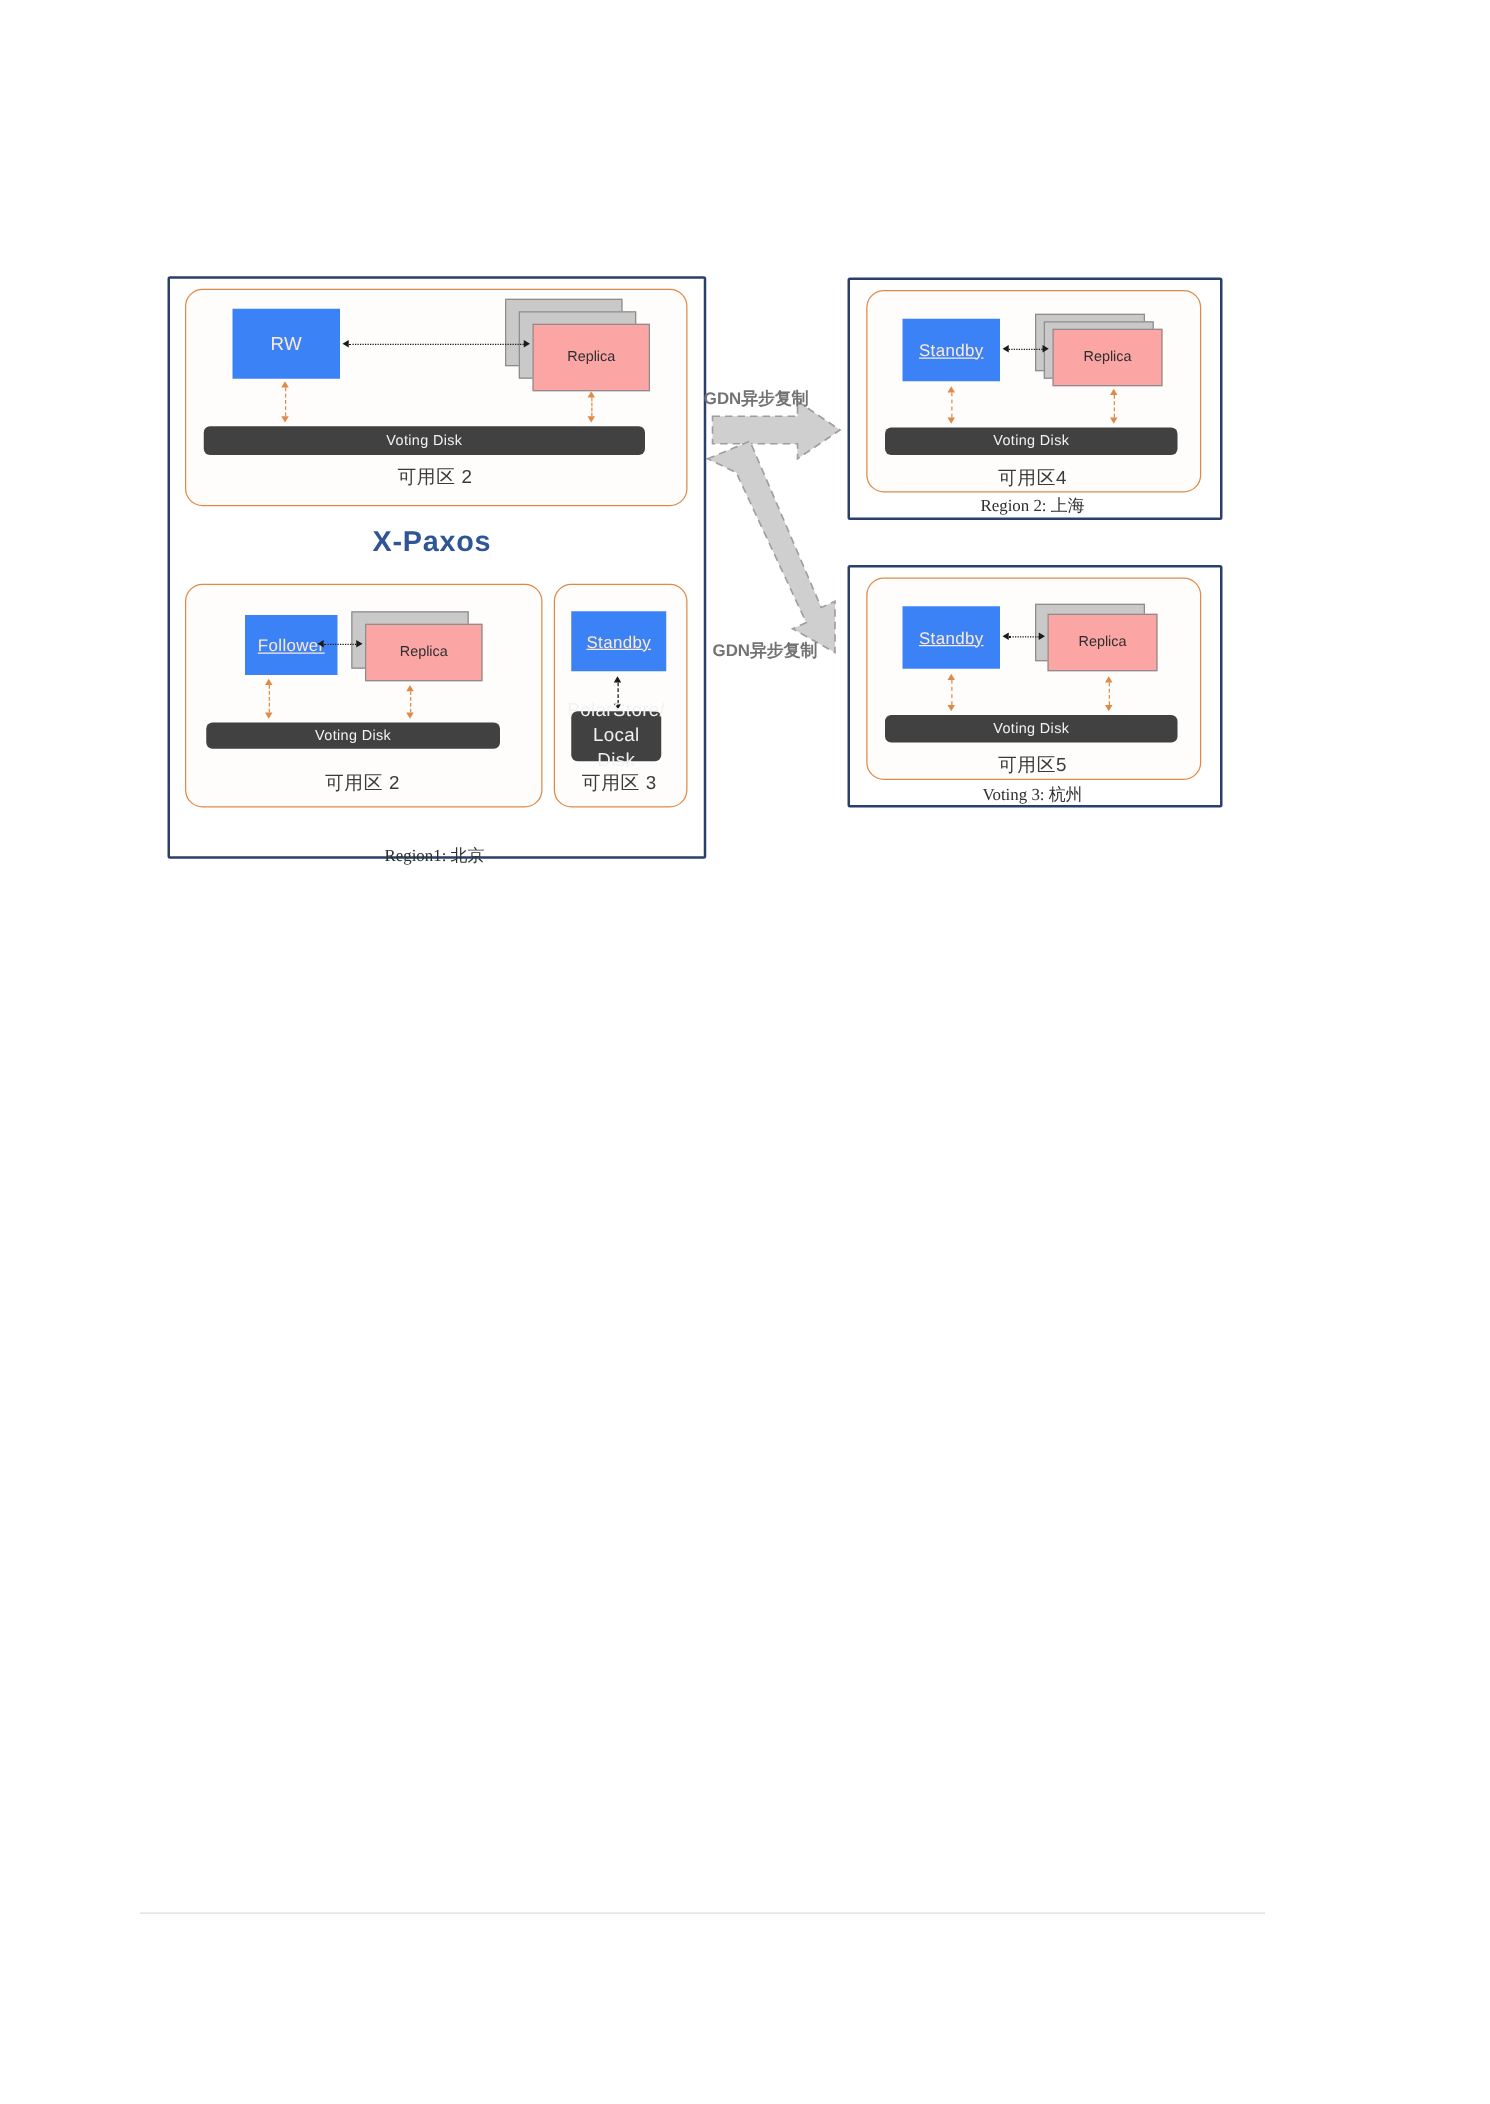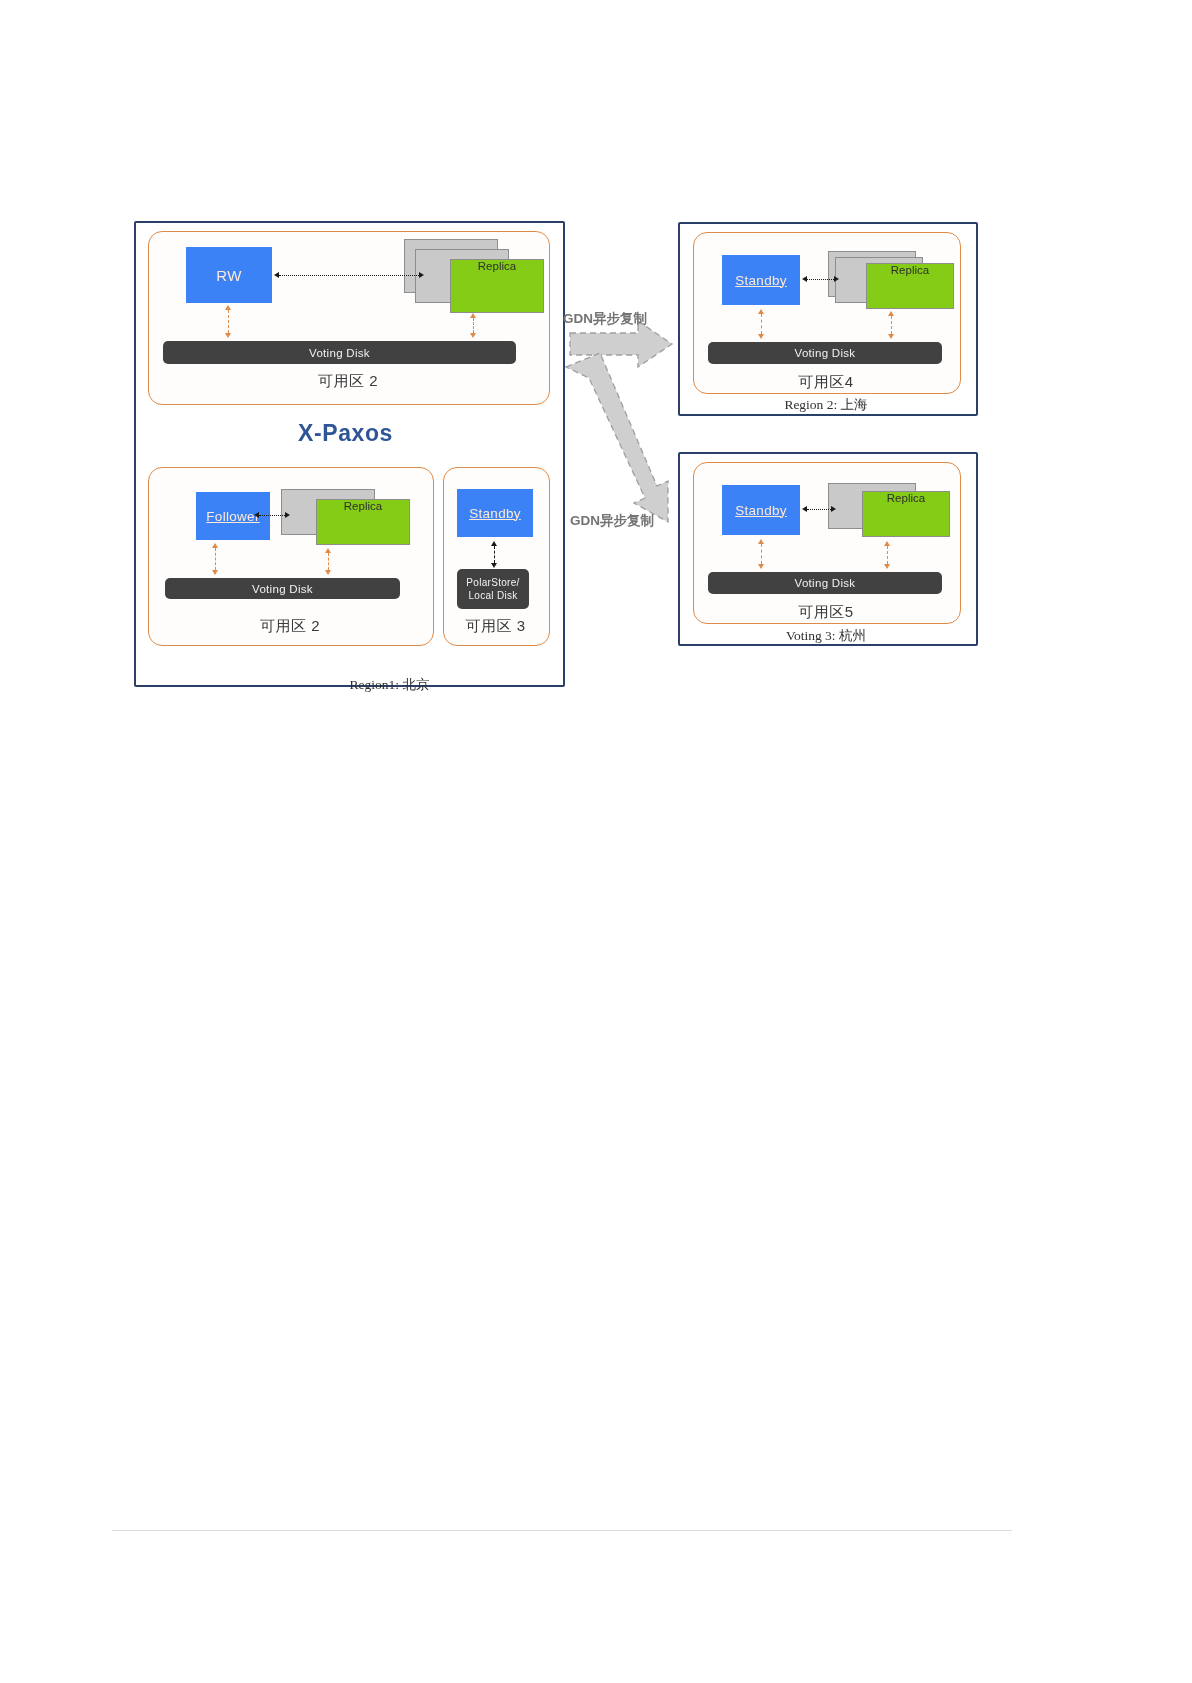--- a/index.html
+++ b/index.html
@@ -12,26 +12,26 @@
   .az-box{position:absolute;border:1.6px solid #e08a47;border-radius:14px;background:#fefdfc;}
   .az-label{position:absolute;text-align:center;color:#3a3a3a;font-size:15px;letter-spacing:.5px;}
   .region-label{position:absolute;text-align:center;color:#2f2f2f;font-size:13.5px;font-family:"Liberation Serif","DejaVu Serif",serif;}
 
   .node{position:absolute;background:#3b82f6;color:#ffe9d6;display:flex;align-items:center;
         justify-content:center;font-size:15px;letter-spacing:.3px;}
   .node.small{font-size:13.5px;text-decoration:underline;}
 
   .replica-stack{position:absolute;}
   .replica-stack .sheet{position:absolute;background:#c9c9c9;border:1px solid #8d8d8d;}
-  .replica-stack .sheet.front{background:#84cc16;display:flex;align-items:flex-start;justify-content:center;
-        color:#2f2f2f;font-size:11.5px;margin-left:24px;}
+  .replica-stack .sheet.front{background:#fca5a5;display:flex;align-items:center;justify-content:center;
+        color:#2f2f2f;font-size:11.5px;}
 
   .vdisk{position:absolute;background:#414141;border-radius:5px;display:flex;align-items:center;
         justify-content:center;color:#f2f2f2;font-size:11.5px;letter-spacing:.3px;}
-  .vdisk.multiline{flex-direction:column;line-height:1.35;font-size:10px;text-align:center;}
+  .vdisk.multiline{flex-direction:column;line-height:1.35;font-size:15px;text-align:center;}
 
   
   .vconn{position:absolute;width:0;border-left:1.4px dashed #e08a47;}
   .arrow-dn{position:absolute;width:0;height:0;border-left:3.5px solid transparent;
         border-right:3.5px solid transparent;border-top:5px solid #e08a47;}
   .arrow-up{position:absolute;width:0;height:0;border-left:3.5px solid transparent;
         border-right:3.5px solid transparent;border-bottom:5px solid #e08a47;}
 
   
   .hconn{position:absolute;height:0;border-top:1.4px dotted #1a1a1a;}
@@ -96,21 +96,21 @@
       <polygon points="570,333 638,333 638,321 672,344 638,367 638,355 570,355"></polygon>
     </g>
 
     <g stroke="#9e9e9e" stroke-width="1.3" stroke-dasharray="6,4" fill="#cfcfcf">
       <polygon points="566,367 600,353 657,486 668,481 668,522 634,503 645,498 589,378"></polygon>
     </g>
   </svg>
 
   <div class="region-box" style="left:134px;top:221px;width:427px;height:462px;">
   </div>
-  <div class="region-label" style="left:134px;top:676px;width:427px;margin-left:42px;">Region1: 北京</div>
+  <div class="region-label" style="left:134px;top:676px;width:427px;">Region1: 北京</div>
 
   <div class="az-box" style="left:148px;top:231px;width:400px;height:172px;"></div>
 
   <div class="node" style="left:186px;top:247px;width:86px;height:56px;">RW</div>
 
   <div class="replica-stack" style="left:404px;top:239px;width:114px;height:72px;">
     <div class="sheet" style="left:0;top:0;width:92px;height:52px;"></div>
     <div class="sheet" style="left:11px;top:10px;width:92px;height:52px;"></div>
     <div class="sheet front" style="left:22px;top:20px;width:92px;height:52px;">
       <span>Replica</span>

